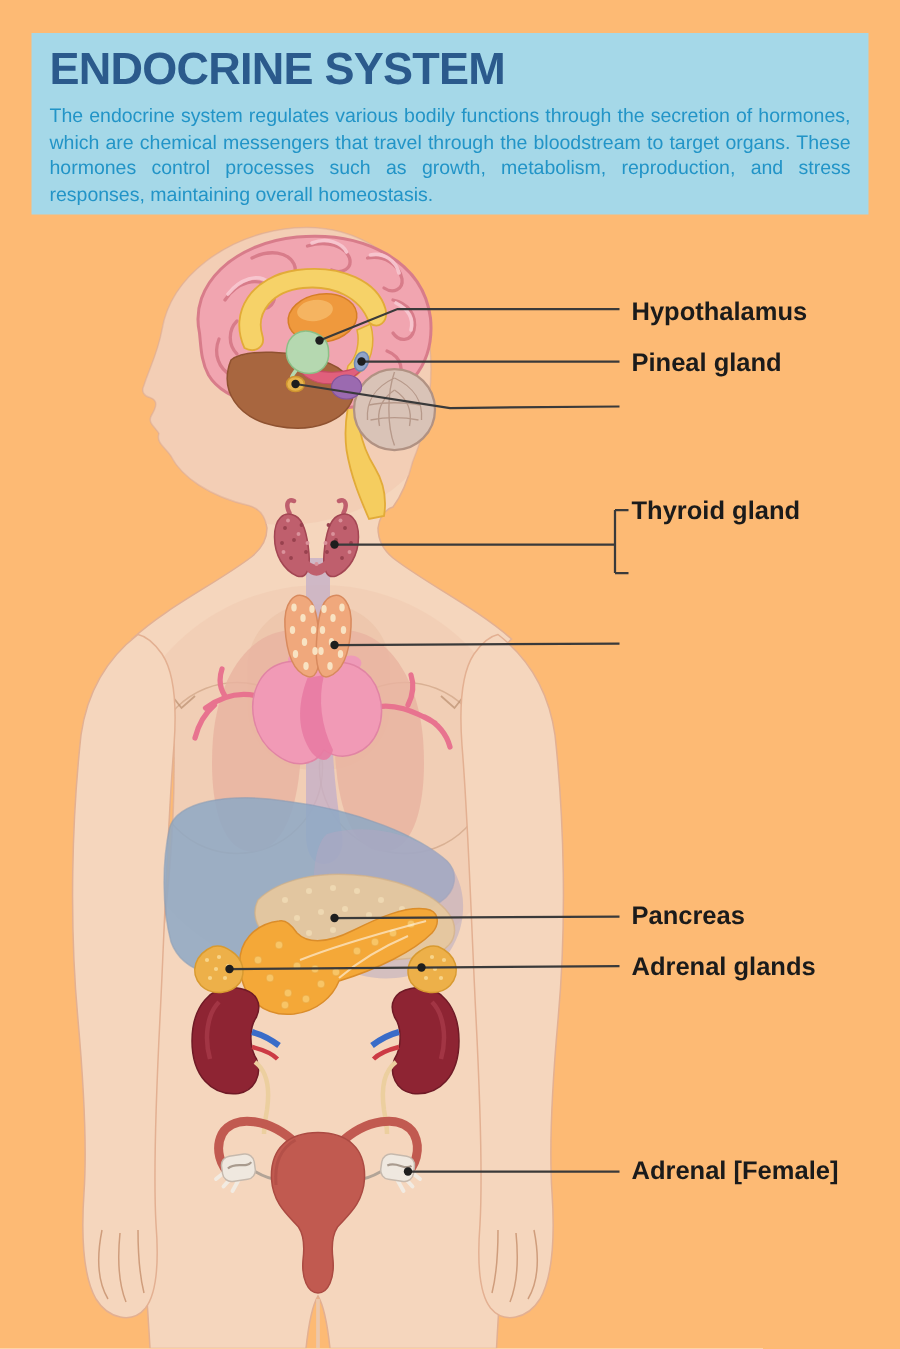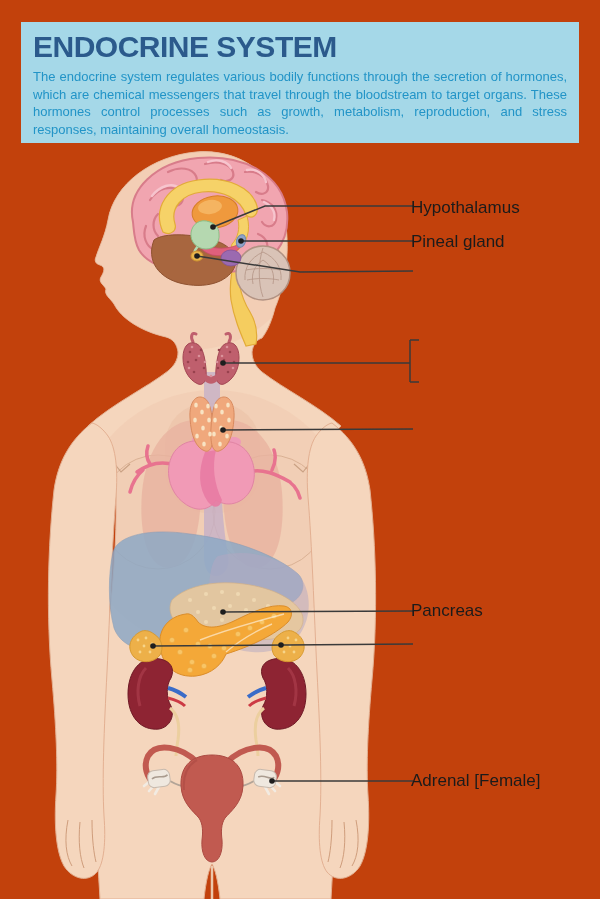--- a/index.html
+++ b/index.html
@@ -1,19 +1,19 @@
 <!DOCTYPE html>
 <html><head>
 <meta charset="utf-8">
 <style>
   html,body{margin:0;padding:0;}
   .page{
     position:relative;
     width:600px;height:899px;
-    background:#c2410c;
+    background:#fdba74;
     overflow:hidden;
     font-family:"Liberation Sans", sans-serif;
   }
   .header{
     position:absolute;left:21px;top:22px;
     width:558px;height:121px;
     background:#a5d8e8;
     box-sizing:border-box;
     padding:8px 12px 0 12px;
   }
@@ -27,24 +27,24 @@
   .header p{
     margin:4px 0 0 0;
     font-size:13px;
     line-height:1.36;
     color:#2294c7;
     text-align:justify;
   }
   .art{position:absolute;left:0;top:0;}
   .lbl{
     position:absolute;
-    left:411px;
+    left:421px;
     transform:translateY(-50%);
     font-size:17px;
-    font-weight:400;
+    font-weight:700;
     color:#1b1b1b;
     white-space:nowrap;
   }
 </style>
 </head>
 <body>
 
 <div class="page">
 
   <div class="header">
@@ -357,16 +357,18 @@
         <circle cx="223" cy="430" r="2.8"></circle>
         <circle cx="223" cy="612" r="2.8"></circle>
       <circle cx="153" cy="646" r="2.8"></circle>
         <circle cx="281" cy="645" r="2.8"></circle>
         <circle cx="272" cy="781" r="2.8"></circle>
     </g>
   </svg>
 
   <div class="lbl" style="top:208px">Hypothalamus</div>
   <div class="lbl" style="top:242px">Pineal gland</div>
+  <div class="lbl" style="top:341px">Thyroid gland</div>
   <div class="lbl" style="top:611px">Pancreas</div>
+  <div class="lbl" style="top:645px">Adrenal glands</div>
   <div class="lbl" style="top:781px">Adrenal [Female]</div>
 
 </div>
 
 </body></html>

